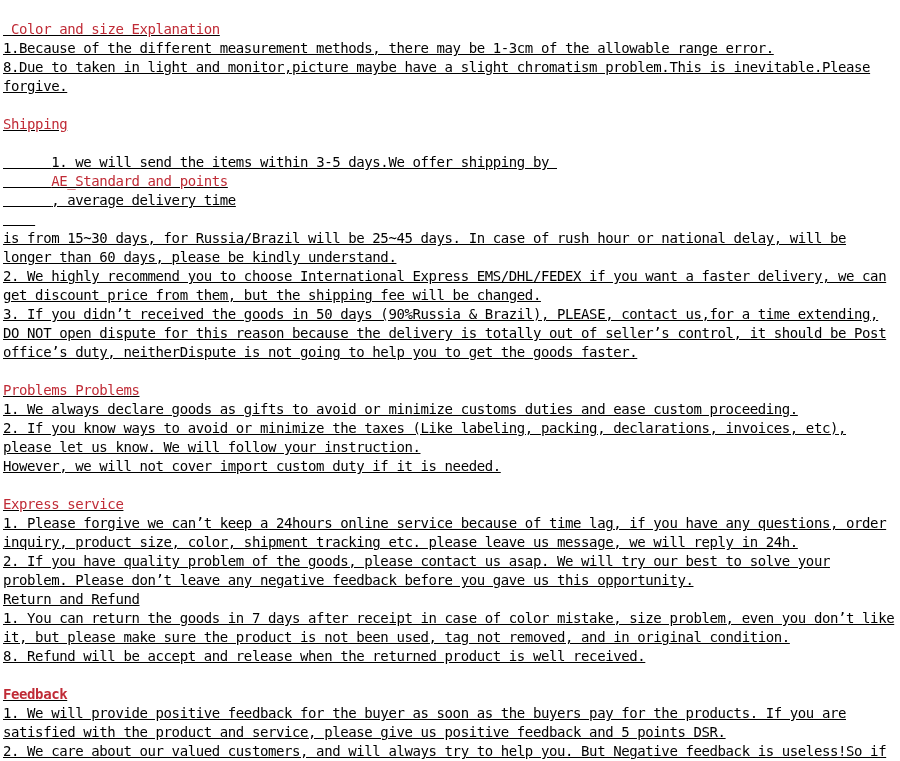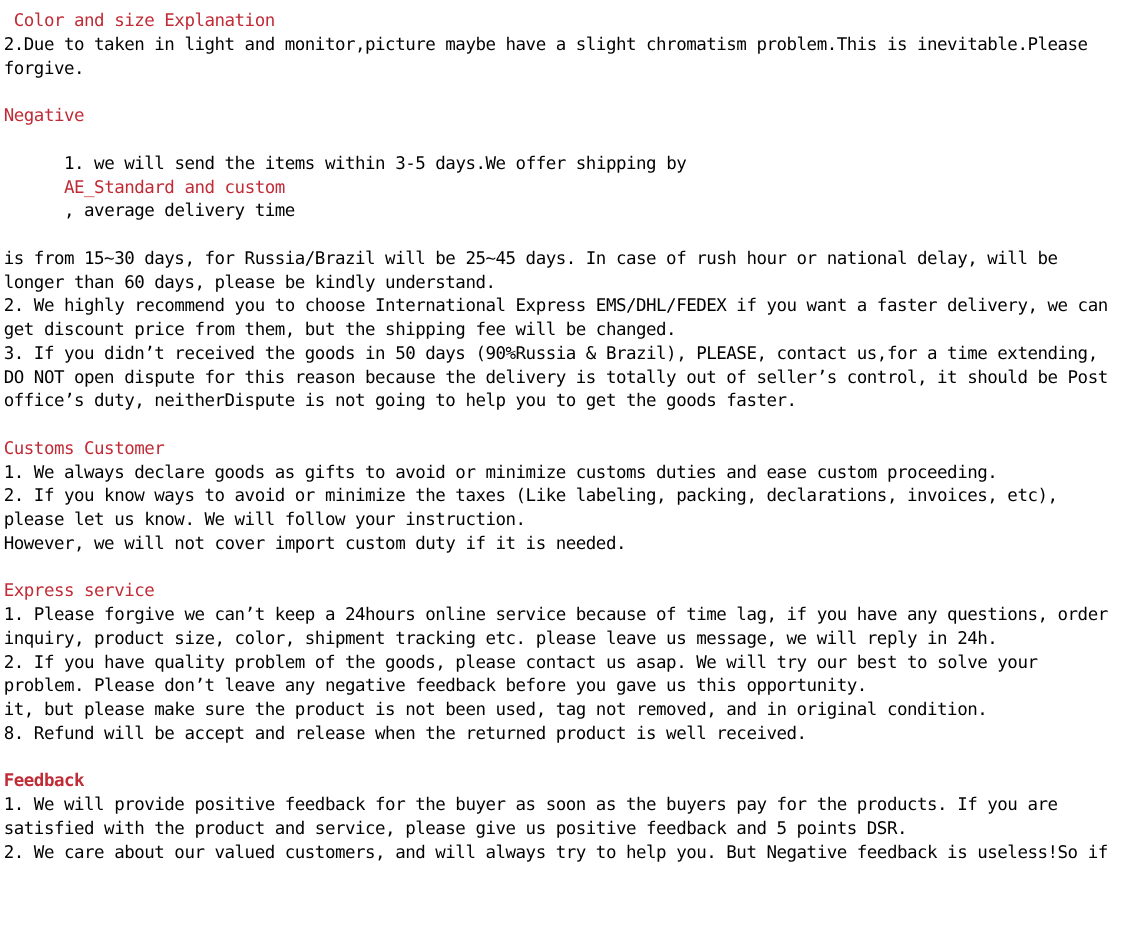--- a/index.html
+++ b/index.html
@@ -20,21 +20,22 @@
     color: var(--body-text);
     font-family: "DejaVu Sans Mono", "Liberation Mono", monospace;
     font-size: 14px;
     line-height: 19px;
     letter-spacing: -0.4px;
   }
   .page {
     padding: 8px 2px 0 3px;
   }
   .section {
-    margin: 0 0 19px 0;
+    margin: 12px 0 19px 0;
+    text-decoration: underline;
   }
   .section:last-child {
     margin-bottom: 0;
   }
   .heading {
     color: var(--accent-red);
     white-space: pre-wrap;
   }
   .heading.bold {
     font-weight: bold;
@@ -48,60 +49,63 @@
   }
 </style>
 </head>
 <body>
 
 <div class="page">
 
   <section class="section">
     <div class="heading"> Color and size Explanation</div>
     <div>
-        <div class="text-line">2.Due to taken in light and monitor,picture maybe have a slight chromatism problem.This is inevitable.Please</div>
+        <div class="text-line">1.Because of the different measurement methods, there may be 1-3cm of the allowable range error.</div>
+        <div class="text-line">8.Due to taken in light and monitor,picture maybe have a slight chromatism problem.This is inevitable.Please</div>
         <div class="text-line">forgive.</div>
       </div>
   </section>
 
   <section class="section">
-    <div class="heading">Negative</div>
+    <div class="heading">Shipping</div>
     <div class="text-line">
       <span>1. we will send the items within 3-5 days.We offer shipping by </span>
-      <span class="red">AE_Standard and custom</span>
+      <span class="red">AE_Standard and points</span>
       <span>, average delivery time</span>
     </div>
     <div>
         <div class="text-line">is from 15~30 days, for Russia/Brazil will be 25~45 days. In case of rush hour or national delay, will be</div>
         <div class="text-line">longer than 60 days, please be kindly understand.</div>
         <div class="text-line">2. We highly recommend you to choose International Express EMS/DHL/FEDEX if you want a faster delivery, we can</div>
         <div class="text-line">get discount price from them, but the shipping fee will be changed.</div>
         <div class="text-line">3. If you didn’t received the goods in 50 days (90%Russia &amp; Brazil), PLEASE, contact us,for a time extending,</div>
         <div class="text-line">DO NOT open dispute for this reason because the delivery is totally out of seller’s control, it should be Post</div>
         <div class="text-line">office’s duty, neitherDispute is not going to help you to get the goods faster.</div>
       </div>
   </section>
 
   <section class="section">
-    <div class="heading">Customs Customer</div>
+    <div class="heading">Problems Problems</div>
     <div>
         <div class="text-line">1. We always declare goods as gifts to avoid or minimize customs duties and ease custom proceeding.</div>
         <div class="text-line">2. If you know ways to avoid or minimize the taxes (Like labeling, packing, declarations, invoices, etc),</div>
         <div class="text-line">please let us know. We will follow your instruction.</div>
         <div class="text-line">However, we will not cover import custom duty if it is needed.</div>
       </div>
   </section>
 
   <section class="section">
     <div class="heading">Express service</div>
     <div>
         <div class="text-line">1. Please forgive we can’t keep a 24hours online service because of time lag, if you have any questions, order</div>
         <div class="text-line">inquiry, product size, color, shipment tracking etc. please leave us message, we will reply in 24h.</div>
         <div class="text-line">2. If you have quality problem of the goods, please contact us asap. We will try our best to solve your</div>
         <div class="text-line">problem. Please don’t leave any negative feedback before you gave us this opportunity.</div>
+        <div class="text-line">Return and Refund</div>
+        <div class="text-line">1. You can return the goods in 7 days after receipt in case of color mistake, size problem, even you don’t like</div>
         <div class="text-line">it, but please make sure the product is not been used, tag not removed, and in original condition.</div>
         <div class="text-line">8. Refund will be accept and release when the returned product is well received.</div>
       </div>
   </section>
 
   <section class="section">
     <div class="heading bold">Feedback</div>
     <div>
         <div class="text-line">1. We will provide positive feedback for the buyer as soon as the buyers pay for the products. If you are</div>
         <div class="text-line">satisfied with the product and service, please give us positive feedback and 5 points DSR.</div>

